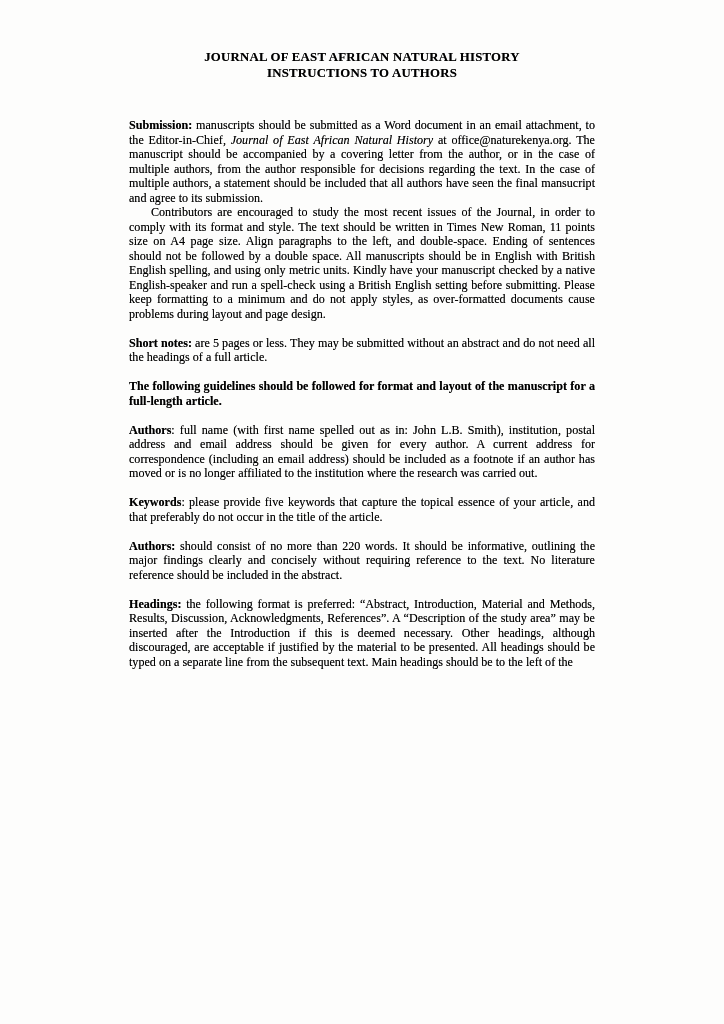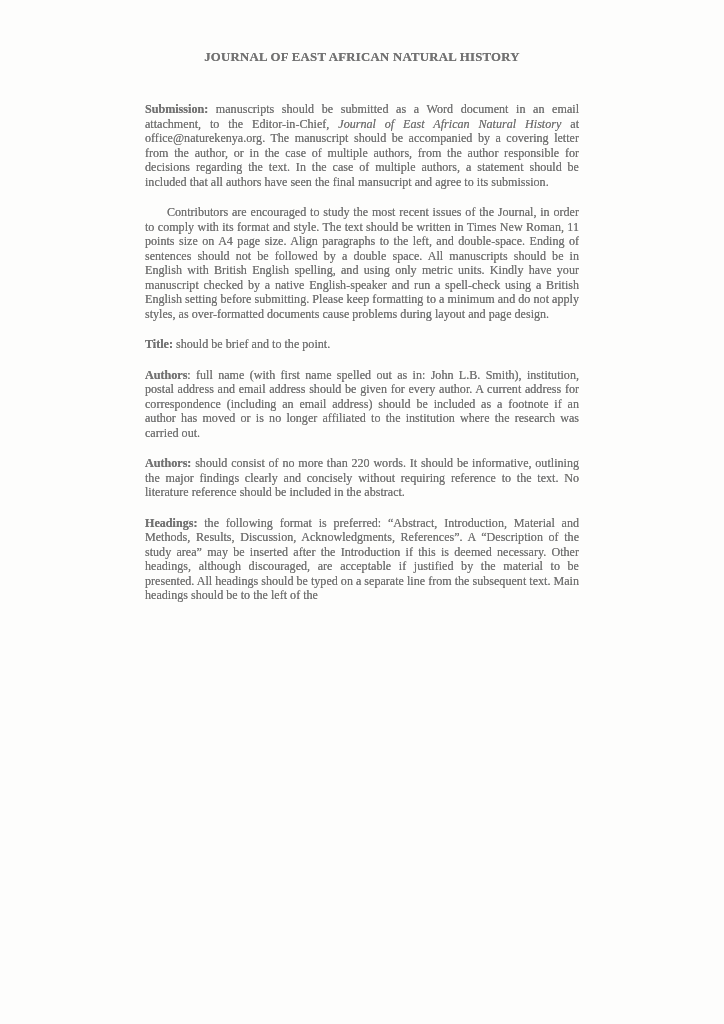--- a/index.html
+++ b/index.html
@@ -9,21 +9,21 @@
   }
   .page {
     position: relative;
     width: 724px;
     height: 1024px;
     margin: 0 auto;
     background: #fdfdfc;
     overflow: hidden;
     box-sizing: border-box;
     font-family: "Liberation Serif", "DejaVu Serif", serif;
-    color: #737373;
+    color: #000000;
     text-shadow: 0 0 0.4px rgba(20,20,20,0.55);
   }
   .doc-header {
     padding-top: 49px;
     text-align: center;
   }
   .doc-title, .doc-subtitle {
     margin: 0;
     font-size: 12.8px;
     font-weight: bold;
@@ -31,36 +31,39 @@
     letter-spacing: 0.25px;
   }
   .doc-body {
     margin: 37px 129px 0 129px;
     width: 466px;
     font-size: 12.1px;
     line-height: 14.5px;
     text-align: justify;
   }
   .para {
-    margin: 16px;
+    margin: 0;
     padding: 0;
   }
   .para.gap { margin-top: 14.5px; }
   .para.indent { text-indent: 22px; }
   .b { font-weight: bold; }
   .i { font-style: italic; }
 </style>
 </head>
 <body>
 
 <div class="page">
   <header class="doc-header">
     <h1 class="doc-title">JOURNAL OF EAST AFRICAN NATURAL HISTORY</h1>
+    <h2 class="doc-subtitle">INSTRUCTIONS TO AUTHORS</h2>
   </header>
   <main class="doc-body">
       <p class="para"><span class="b">Submission:</span><span class=""> manuscripts should be submitted as a Word document in an email attachment, to the Editor-in-Chief, </span><span class="i">Journal of East African Natural History</span><span class=""> at office@naturekenya.org. The manuscript should be accompanied by a covering letter from the author, or in the case of multiple authors, from the author responsible for decisions regarding the text. In the case of multiple authors, a statement should be included that all authors have seen the final mansucript and agree to its submission.</span></p>
       <p class="para indent"><span class="">Contributors are encouraged to study the most recent issues of the Journal, in order to comply with its format and style. The text should be written in Times New Roman, 11 points size on A4 page size. Align paragraphs to the left, and double-space. Ending of sentences should not be followed by a double space. All manuscripts should be in English with British English spelling, and using only metric units. Kindly have your manuscript checked by a native English-speaker and run a spell-check using a British English setting before submitting. Please keep formatting to a minimum and do not apply styles, as over-formatted documents cause problems during layout and page design.</span></p>
-      <p class="para gap"><span class="b">Title:</span><span class=""> should be brief and to the point.</span></p>
+      <p class="para gap"><span class="b">Short notes:</span><span class=""> are 5 pages or less. They may be submitted without an abstract and do not need all the headings of a full article.</span></p>
+      <p class="para gap"><span class="b">The following guidelines should be followed for format and layout of the manuscript for a full-length article.</span></p>
       <p class="para gap"><span class="b">Authors</span><span class="">: full name (with first name spelled out as in: John L.B. Smith), institution, postal address and email address should be given for every author. A current address for correspondence (including an email address) should be included as a footnote if an author has moved or is no longer affiliated to the institution where the research was carried out.</span></p>
+      <p class="para gap"><span class="b">Keywords</span><span class="">: please provide five keywords that capture the topical essence of your article, and that preferably do not occur in the title of the article.</span></p>
       <p class="para gap"><span class="b">Authors:</span><span class=""> should consist of no more than 220 words. It should be informative, outlining the major findings clearly and concisely without requiring reference to the text. No literature reference should be included in the abstract.</span></p>
       <p class="para gap"><span class="b">Headings:</span><span class=""> the following format is preferred: “Abstract, Introduction, Material and Methods, Results, Discussion, Acknowledgments, References”. A “Description of the study area” may be inserted after the Introduction if this is deemed necessary. Other headings, although discouraged, are acceptable if justified by the material to be presented. All headings should be typed on a separate line from the subsequent text. Main headings should be to the left of the</span></p>
     </main>
 </div>
 
 </body></html>

